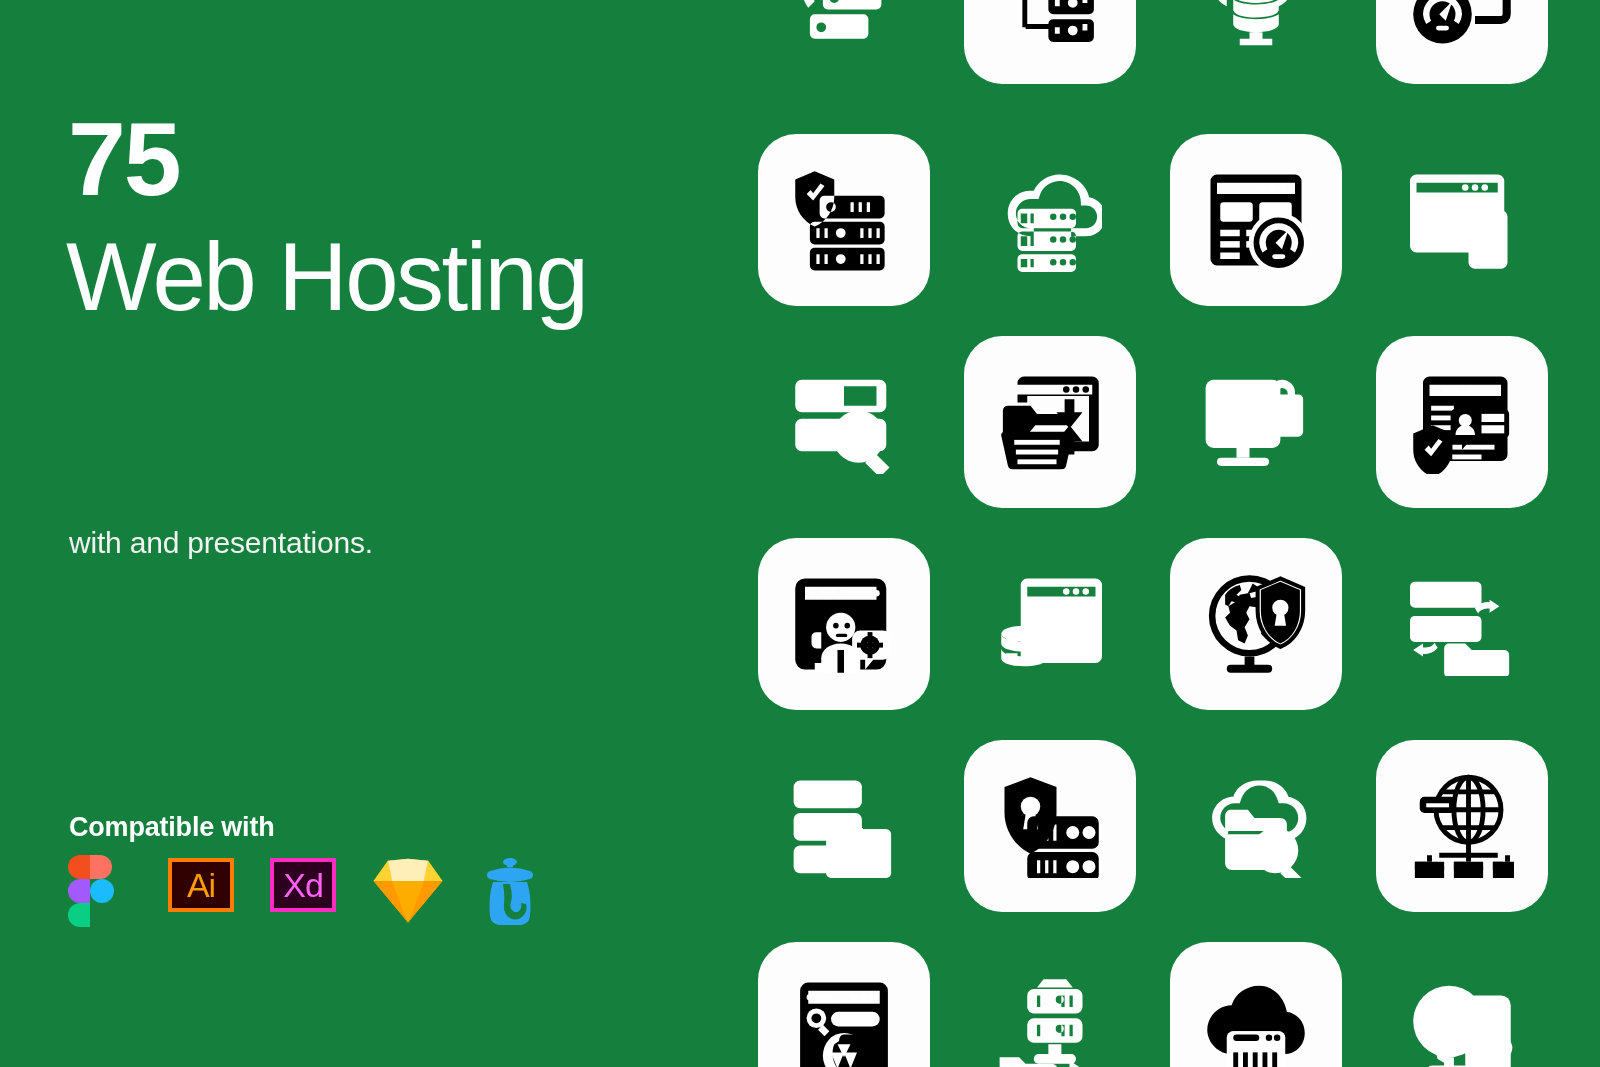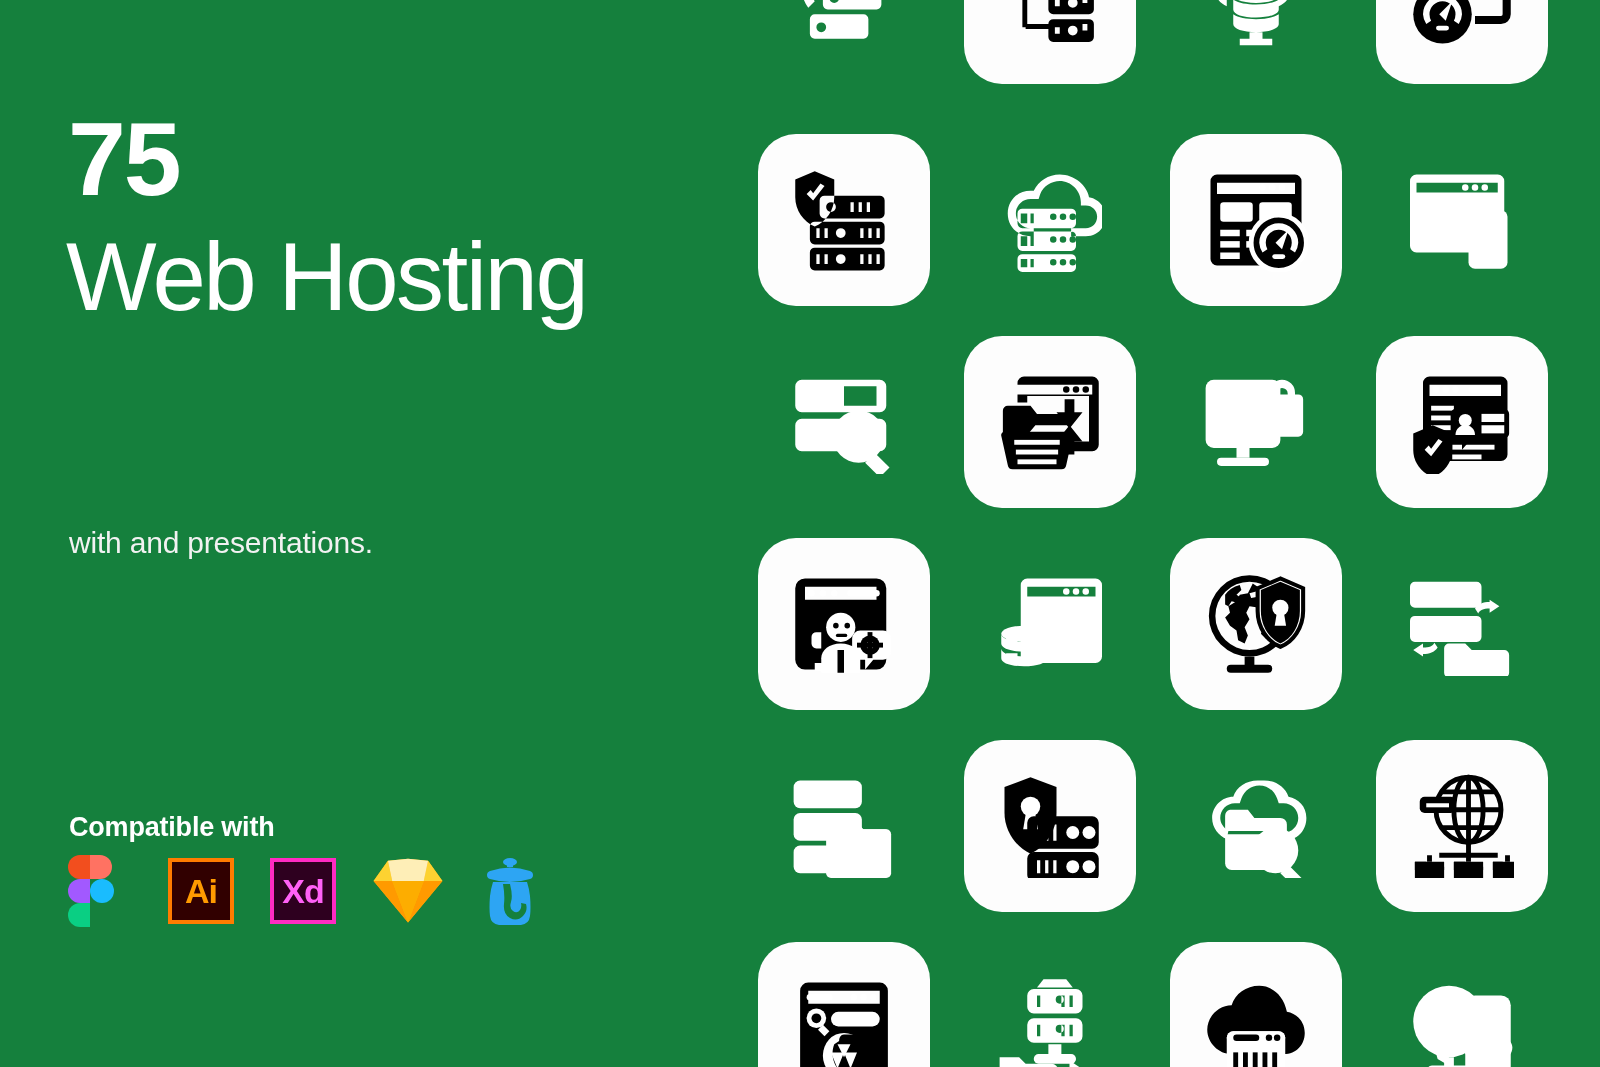--- a/index.html
+++ b/index.html
@@ -48,22 +48,22 @@
   .fig{ width:66px; height:72px; position:relative; }
   .fig i{ position:absolute; display:block; }
   .fig .f-tl{ left:6px;  top:0px;  width:22px; height:24px; background:#F24E1E; border-radius:12px 0 0 12px; }
   .fig .f-tr{ left:28px; top:0px;  width:22px; height:24px; background:#FF7262; border-radius:0 12px 12px 0; }
   .fig .f-ml{ left:6px;  top:24px; width:22px; height:24px; background:#A259FF; border-radius:12px 0 0 12px; }
   .fig .f-mr{ left:28px; top:24px; width:24px; height:24px; background:#1ABCFE; border-radius:50%; }
   .fig .f-bl2{ left:6px; top:48px; width:22px; height:24px; background:#0ACF83; border-radius:12px 0 0 12px; }
 
   
   .adobe{
-    width:66px; height:66px; display:flex; align-items:center; justify-content:center;
-    border-style:solid; border-width:4px; font-weight:700; font-size:34px;
+    width:66px; height:54px; display:flex; align-items:center; justify-content:center;
+    border-style:solid; border-width:4px; font-weight:400; font-size:34px;
     letter-spacing:-1px; line-height:1;
   }
   .adobe.ai{ background:#310000; border-color:#FF7C00; color:#FF9A00; }
   .adobe.xd{ background:#2E001F; border-color:#FF2BC2; color:#FF61F6; }
 
   
   .sketch{ width:72px; height:66px; position:relative; }
 
   
   .iconjar{ width:60px; height:68px; position:relative; }

